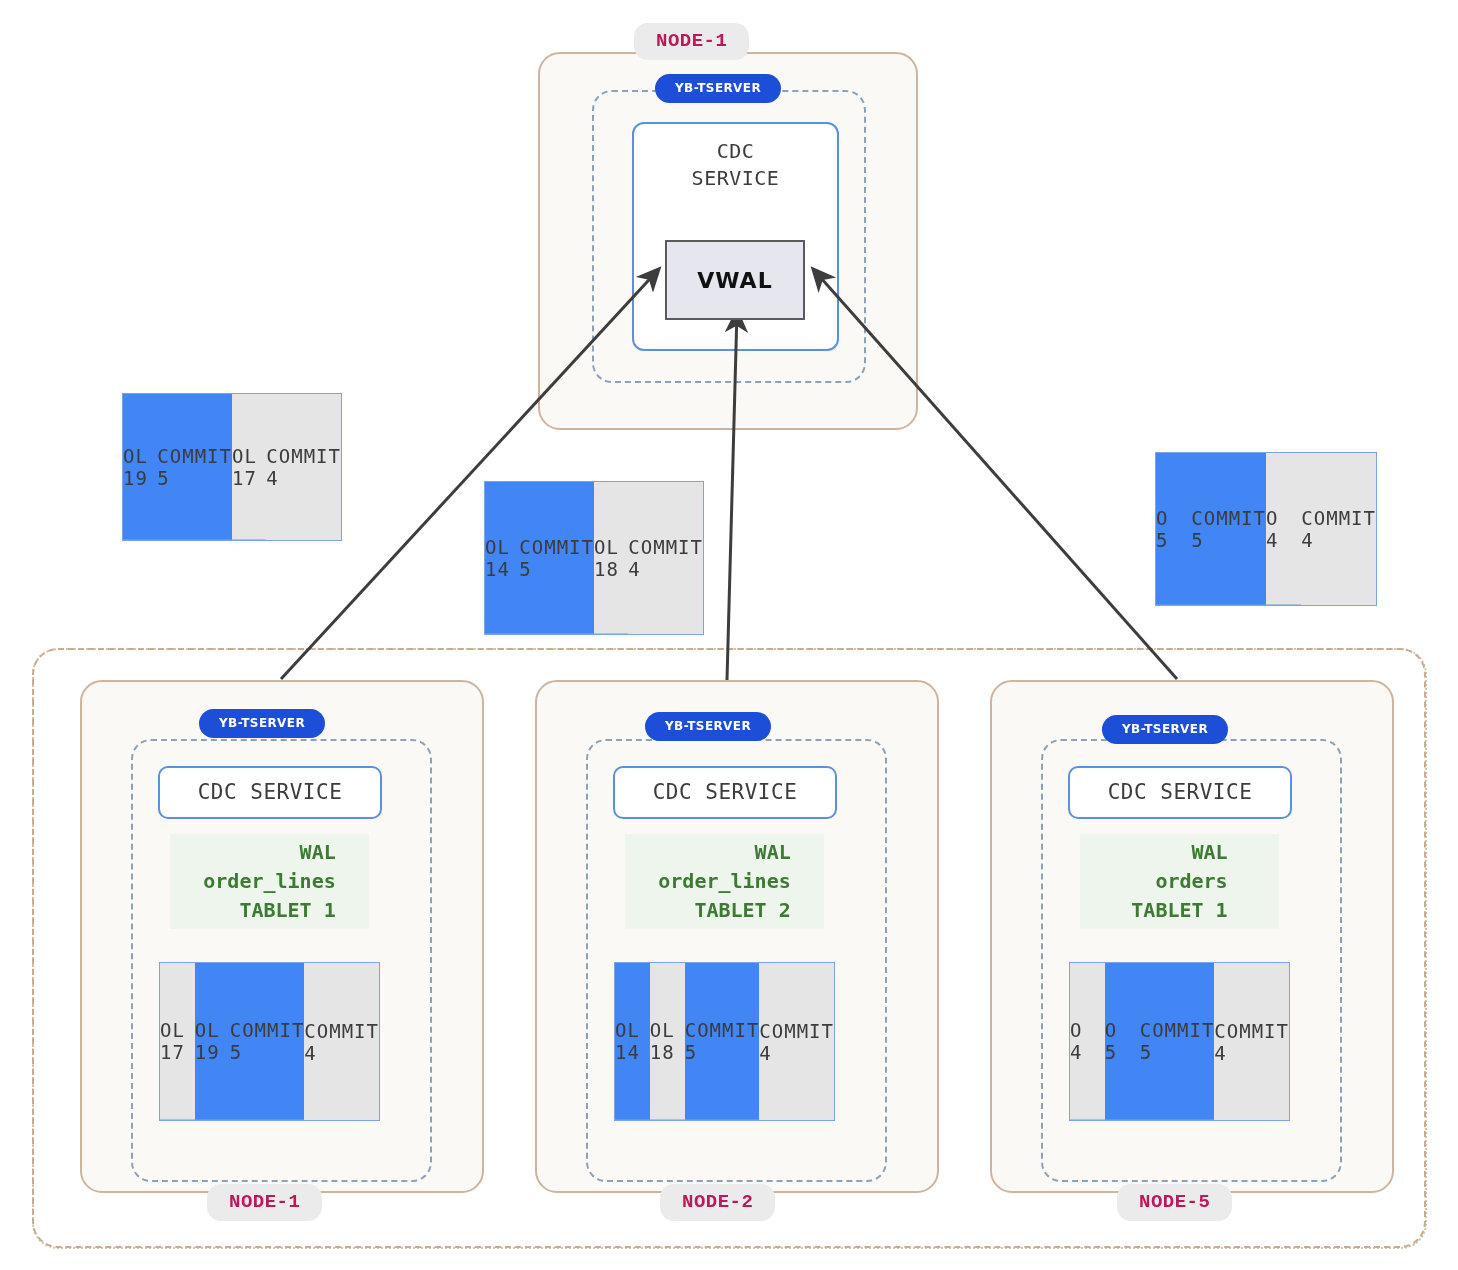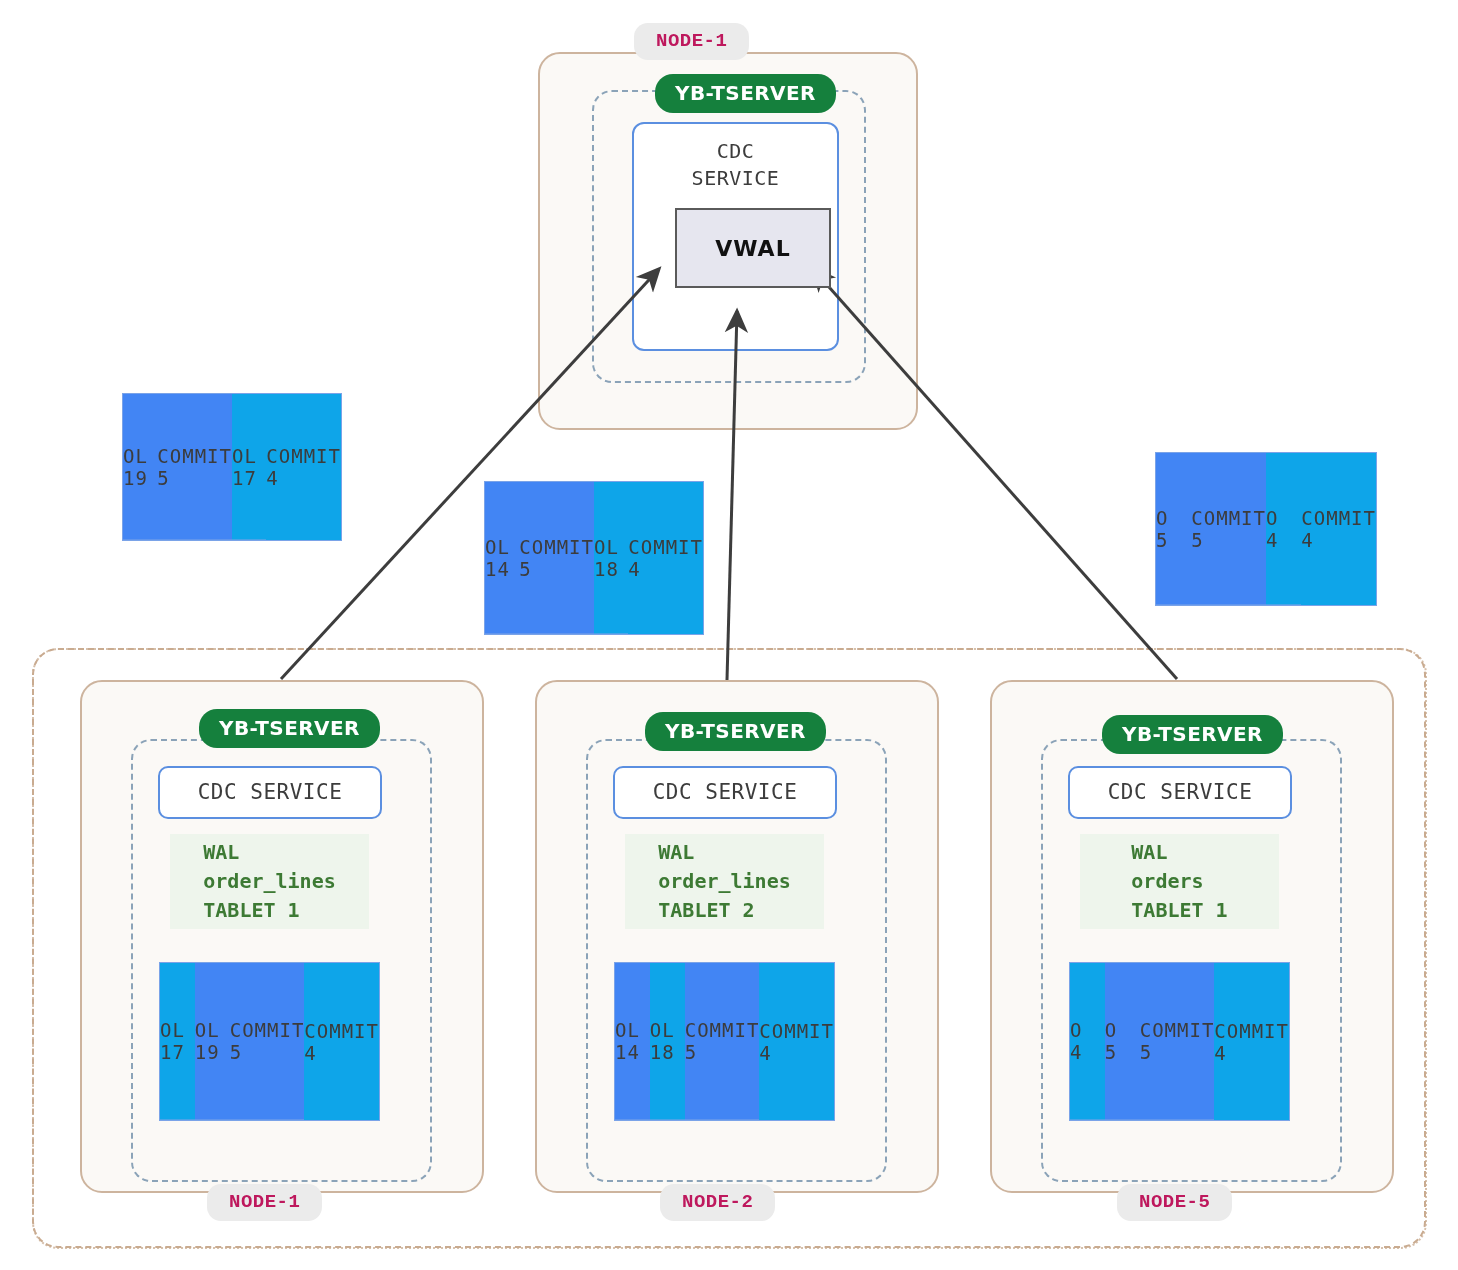--- a/index.html
+++ b/index.html
@@ -73,26 +73,26 @@
   .tserver-box {
     position: absolute;
     border: 2.5px dashed #8ba3b8;
     border-radius: 20px;
     box-sizing: border-box;
     background: transparent;
     z-index: 3;
   }
   .tserver-badge {
     position: absolute;
-    background: #15803d;
+    background: #1d4ed8;
     color: #ffffff;
     border-radius: 18px;
     font-family: "DejaVu Sans", "Liberation Sans", sans-serif;
     font-weight: bold;
-    font-size: 20px;
+    font-size: 12px;
     letter-spacing: .4px;
     padding: 7px 20px 8px 20px;
     white-space: nowrap;
     z-index: 7;
   }
 
   
   .cdc-box {
     position: absolute;
     border: 2px solid #5b8fe0;
@@ -150,21 +150,21 @@
     z-index: 4;
     display: flex;
     align-items: center;
     justify-content: center;
   }
   .wal-label {
     font-family: "DejaVu Sans Mono", "Liberation Mono", monospace;
     font-size: 20px;
     font-weight: bold;
     color: #3d7a34;
-    text-align: left;
+    text-align: right;
     line-height: 1.45;
     white-space: pre-line;
   }
 
   
   .stack {
     position: absolute;
     border: 1.5px solid #7aa3e8;
     box-sizing: border-box;
     z-index: 4;
@@ -177,21 +177,21 @@
     justify-content: center;
     font-family: "DejaVu Sans Mono", "Liberation Mono", monospace;
     font-size: 19px;
     color: #3c3c3c;
     letter-spacing: 1px;
     border-bottom: 1px solid rgba(122,163,232,.55);
     box-sizing: border-box;
   }
   .rec:last-child { border-bottom: none; }
   .rec.blue  { background: #4285f4; }
-  .rec.green { background: #0ea5e9; }
+  .rec.green { background: #e5e5e5; }
 </style>
 </head>
 <body>
 
 <div id="canvas">
 
   <svg id="arrows" viewBox="0 0 1458 1270">
     <defs>
       <marker id="ah" markerWidth="9" markerHeight="9" refX="7.2" refY="4.5" orient="auto" markerUnits="strokeWidth">
         <path d="M0,0.6 L8.4,4.5 L0,8.4 L2.3,4.5 Z" fill="#3d3d3d"></path>
@@ -212,21 +212,21 @@
 
   <div class="tserver-badge" style="left:655px; top:74px;">
     <span>YB-TSERVER</span>
   </div>
 
   <div class="cdc-box big" style="left:632px; top:122px; width:207px; height:229px;">
     <div class="cdc-label">CDC
 SERVICE</div>
   </div>
 
-  <div class="vwal-box" style="left:665px; top:208px; width:156px; height:80px;margin-left:10px;">
+  <div class="vwal-box" style="left:665px; top:240px; width:140px; height:80px;">
     <div class="vwal-label">VWAL</div>
   </div>
 
   <div class="stack" style="left:122px; top:393px; width:220px; height:148px;">
     <div class="rec blue">OL 19</div>
     <div class="rec blue">COMMIT 5</div>
     <div class="rec green">OL 17</div>
     <div class="rec green">COMMIT 4</div>
   </div>
 

